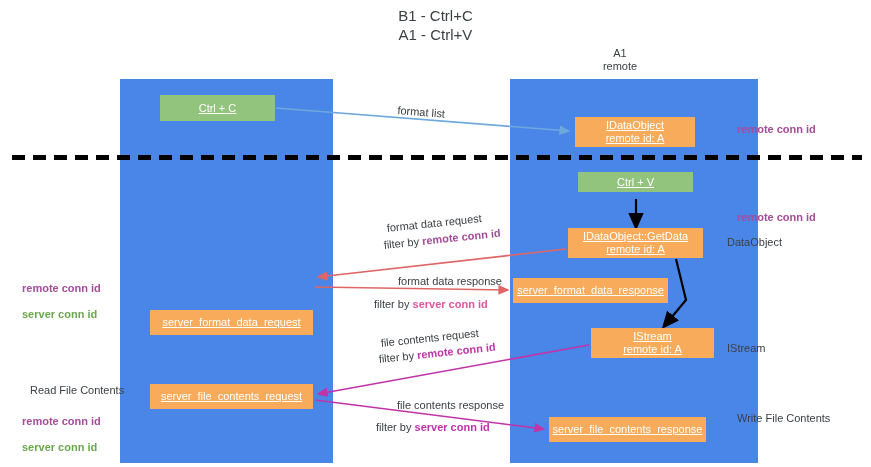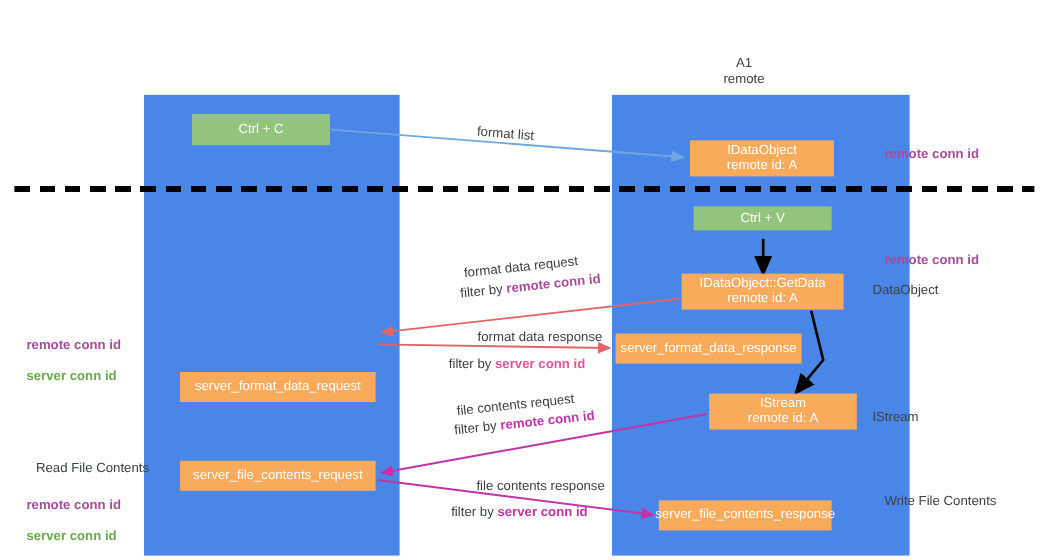--- a/index.html
+++ b/index.html
@@ -32,34 +32,34 @@
   
   .divider{
     position:absolute;left:12px;top:155px;width:850px;height:5px;
     background-image:repeating-linear-gradient(to right,#000 0 13px,transparent 13px 21px);
   }
 
   
   .node{
     position:absolute;box-sizing:border-box;display:flex;align-items:center;
     justify-content:center;text-align:center;color:#ffffff;
-    font-size:11px;line-height:13px;white-space:pre-line;padding:2px 12px;
+    font-size:11px;line-height:13px;white-space:pre-line;padding:2px 12px;text-decoration:underline;
   }
   .green{background:#93c47d;}
   .orange{background:#f9ab5c;}
 
   #n-ctrlc{left:160px;top:95px;width:115px;height:26px;}
   #n-idataobject{left:575px;top:117px;width:120px;height:30px;}
   #n-ctrlv{left:578px;top:172px;width:115px;height:20px;}
   #n-getdata{left:568px;top:228px;width:135px;height:30px;}
   #n-sfdreq{left:150px;top:268px;width:163px;height:25px;margin-top:42px;}
   #n-sfdresp{left:513px;top:278px;width:155px;height:25px;}
   #n-istream{left:591px;top:328px;width:123px;height:30px;}
   #n-sfcreq{left:150px;top:384px;width:163px;height:25px;}
-  #n-sfcresp{left:549px;top:417px;width:144px;height:25px;}
+  #n-sfcresp{left:549px;top:417px;width:157px;height:25px;}
 
   
   .lbl{position:absolute;font-size:11px;line-height:13px;white-space:pre-line;}
   .lbl-dark{color:#3c4043;}
   .purple{color:#a64d9a;font-weight:bold;}
   .green-t{color:#6aa84f;font-weight:bold;}
   .pink{color:#e0559e;font-weight:bold;}
   .magenta{color:#c034a8;font-weight:bold;}
 
   #lbl-remote-top{left:737px;top:123px;}
@@ -85,20 +85,22 @@
   #al-fcreq{left:380px;top:336px;transform:rotate(-6deg);}
   #al-fcreq-f{left:378px;top:352px;transform:rotate(-6deg);}
 
   svg.arrows{position:absolute;left:0;top:0;width:871px;height:467px;pointer-events:none;}
 </style>
 </head>
 <body>
 
 <div class="canvas">
 
+  <div class="title">B1 - Ctrl+C
+A1 - Ctrl+V</div>
 
   <div class="col-head" id="head-a1">A1
 remote</div>
 
   <div class="lane" id="lane-b1"></div>
   <div class="lane" id="lane-a1"></div>
 
   <div class="divider"></div>
 
   <svg class="arrows" viewBox="0 0 871 467">

